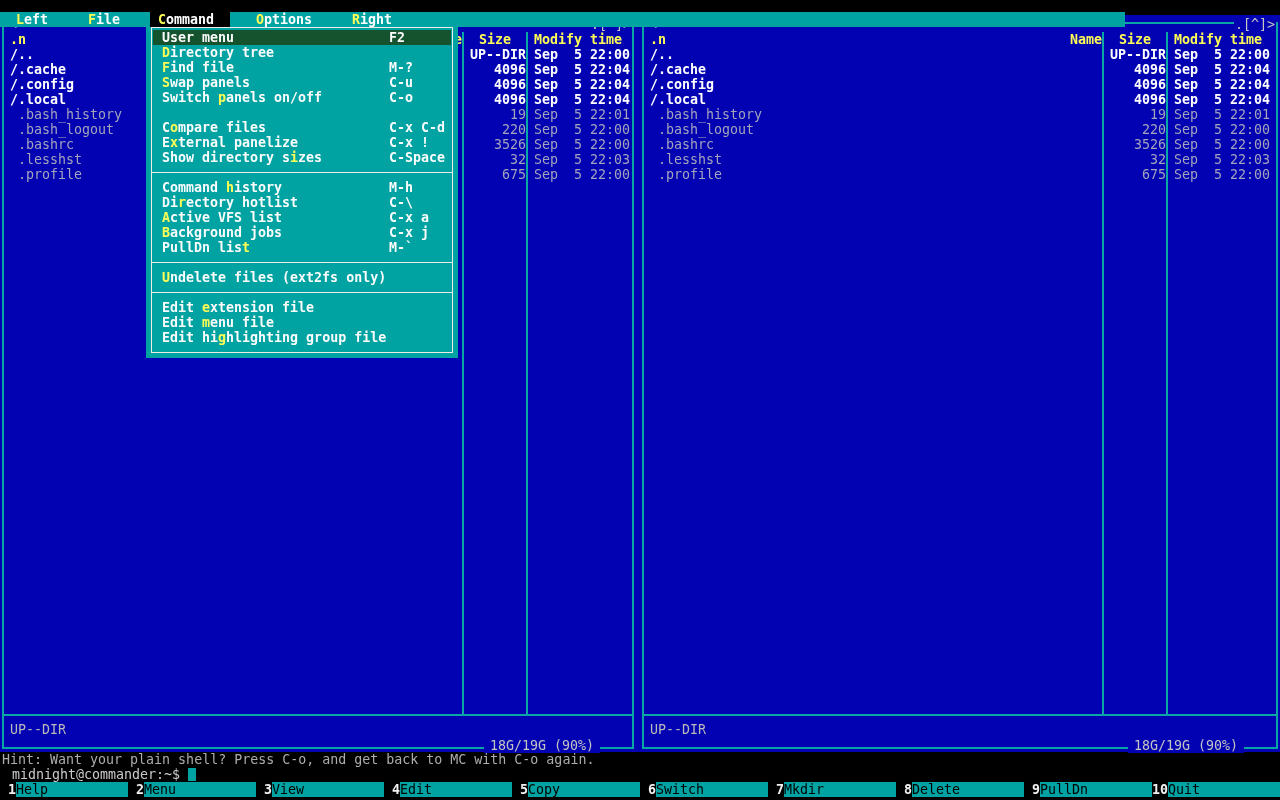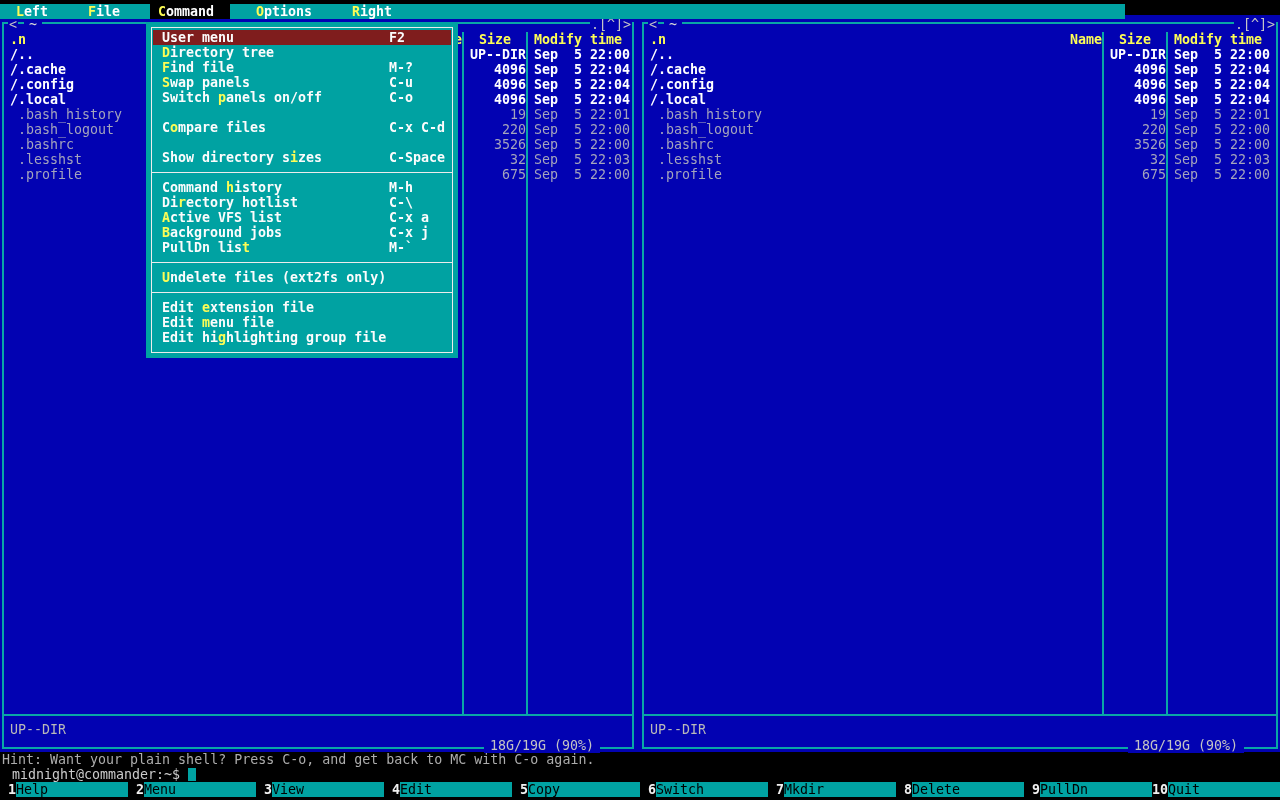--- a/index.html
+++ b/index.html
@@ -10,21 +10,21 @@
     --white:#ffffff;
     --gray:#a4a4bc;
     --soft:#c6c6c6;
   }
   html,body{margin:0;padding:0;background:#222;}
   .screen{position:relative;width:1280px;height:800px;background:#000;overflow:hidden;
           font-family:"DejaVu Sans Mono",monospace;font-size:13.3px;line-height:15px;}
   .blue-bg{position:absolute;left:0;top:15px;width:1280px;height:737px;background:var(--blue);}
 
   
-  .menubar{position:absolute;left:0;top:4px;width:1125px;height:15px;background:var(--teal);
+  .menubar{position:absolute;left:0;top:12px;width:1125px;height:15px;background:var(--teal);
            color:#fff;font-weight:bold;z-index:6;}
   .mb-item{position:absolute;top:0;height:15px;padding:0 8px;white-space:pre;}
   .mb-item .hot{color:var(--yellow);}
   .mb-item.selected{background:#000;padding-right:16px;}
 
   
   .panel{position:absolute;top:22px;height:723px;border:2px solid var(--border);
          background:var(--blue);box-sizing:content-box;z-index:1;}
   .panel span{position:absolute;height:15px;white-space:pre;}
   .p-arrow{left:4px;top:-7px;background:var(--blue);color:var(--soft);padding:0 1px;}
@@ -48,21 +48,21 @@
   .ministatus{left:6px;top:698px;color:#b9b9b9;}
   .usage{right:32px;top:714px;background:var(--blue);padding:0 6px;color:#c4c4c4;}
 
   
   .dropdown{position:absolute;left:146px;top:22px;width:312px;height:336px;background:var(--teal);z-index:5;}
   .dd-frame{position:absolute;inset:5px;border:1px solid #ececec;}
   .dd-item{position:absolute;left:7px;right:7px;height:15px;color:#fcfcfc;font-weight:bold;white-space:pre;}
   .dd-item .lbl{position:absolute;left:9px;top:0;}
   .dd-item .hot{color:var(--yellow);}
   .dd-item .shortcut{position:absolute;left:236px;top:0;}
-  .dd-item.selected{background:#7f1d1d;}
+  .dd-item.selected{background:#14532d;}
   .dd-sep{position:absolute;left:5px;right:5px;height:1px;background:#ececec;}
 
   
   .hint{position:absolute;left:0;top:752px;width:1280px;height:15px;background:#000;color:#acacac;padding-left:2px;box-sizing:border-box;}
   .promptline{position:absolute;left:0;top:767px;width:1280px;height:15px;background:#000;color:#cacaca;padding-left:12px;box-sizing:border-box;}
   .cursor{display:inline-block;width:8px;height:13px;background:var(--teal);margin-left:8px;vertical-align:-2px;}
 
   
   .fkeys{position:absolute;left:0;top:782px;width:1280px;height:18px;background:#000;display:flex;}
   .fkey{width:128px;height:15px;display:flex;}
@@ -208,20 +208,21 @@
   </div>
 
   <div class="dropdown">
     <div class="dd-frame"></div>
     <div class="dd-item selected" style="top:8px"><span class="lbl"><span>User menu</span><span class="hot"></span><span></span></span><span class="shortcut">F2</span></div>
     <div class="dd-item" style="top:23px"><span class="lbl"><span></span><span class="hot">D</span><span>irectory tree</span></span><span class="shortcut"></span></div>
     <div class="dd-item" style="top:38px"><span class="lbl"><span></span><span class="hot">F</span><span>ind file</span></span><span class="shortcut">M-?</span></div>
     <div class="dd-item" style="top:53px"><span class="lbl"><span></span><span class="hot">S</span><span>wap panels</span></span><span class="shortcut">C-u</span></div>
     <div class="dd-item" style="top:68px"><span class="lbl"><span>Switch </span><span class="hot">p</span><span>anels on/off</span></span><span class="shortcut">C-o</span></div>
     <div class="dd-item" style="top:98px"><span class="lbl"><span>C</span><span class="hot">o</span><span>mpare files</span></span><span class="shortcut">C-x C-d</span></div>
+    <div class="dd-item" style="top:113px"><span class="lbl"><span>E</span><span class="hot">x</span><span>ternal panelize</span></span><span class="shortcut">C-x !</span></div>
     <div class="dd-item" style="top:128px"><span class="lbl"><span>Show directory s</span><span class="hot">i</span><span>zes</span></span><span class="shortcut">C-Space</span></div>
     <div class="dd-sep" style="top:150px"></div>
     <div class="dd-item" style="top:158px"><span class="lbl"><span>Command </span><span class="hot">h</span><span>istory</span></span><span class="shortcut">M-h</span></div>
     <div class="dd-item" style="top:173px"><span class="lbl"><span>Di</span><span class="hot">r</span><span>ectory hotlist</span></span><span class="shortcut">C-\</span></div>
     <div class="dd-item" style="top:188px"><span class="lbl"><span></span><span class="hot">A</span><span>ctive VFS list</span></span><span class="shortcut">C-x a</span></div>
     <div class="dd-item" style="top:203px"><span class="lbl"><span></span><span class="hot">B</span><span>ackground jobs</span></span><span class="shortcut">C-x j</span></div>
     <div class="dd-item" style="top:218px"><span class="lbl"><span>PullDn lis</span><span class="hot">t</span><span></span></span><span class="shortcut">M-`</span></div>
     <div class="dd-sep" style="top:240px"></div>
     <div class="dd-item" style="top:248px"><span class="lbl"><span></span><span class="hot">U</span><span>ndelete files (ext2fs only)</span></span><span class="shortcut"></span></div>
     <div class="dd-sep" style="top:270px"></div>

